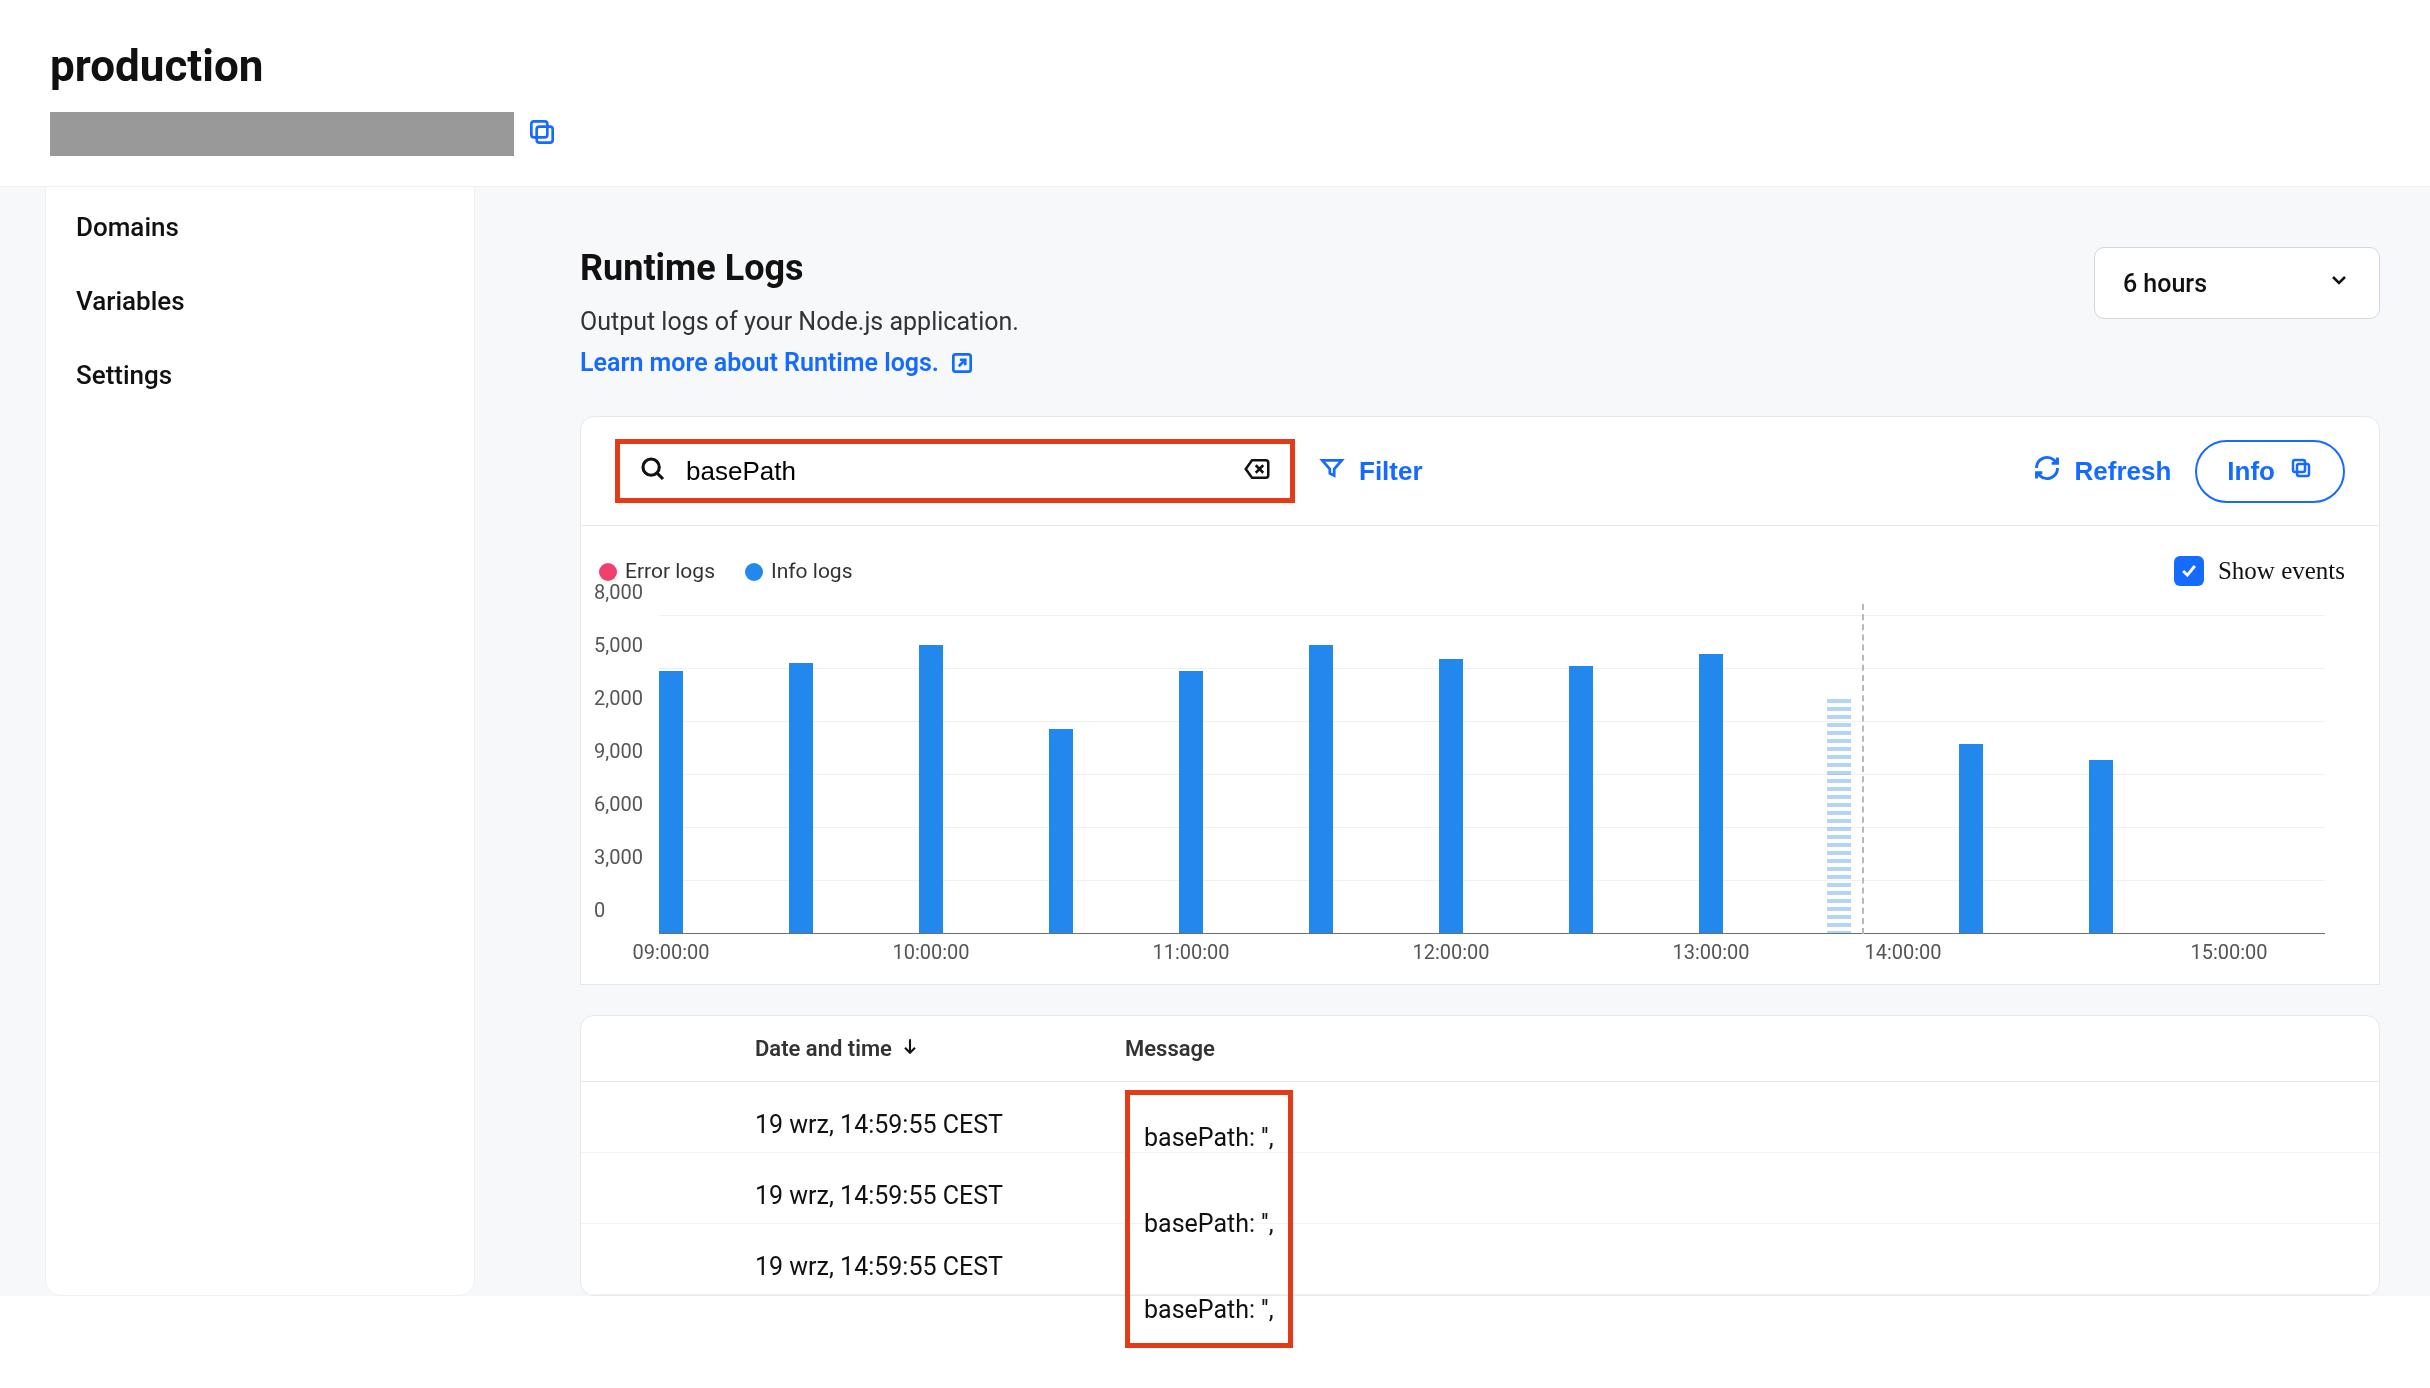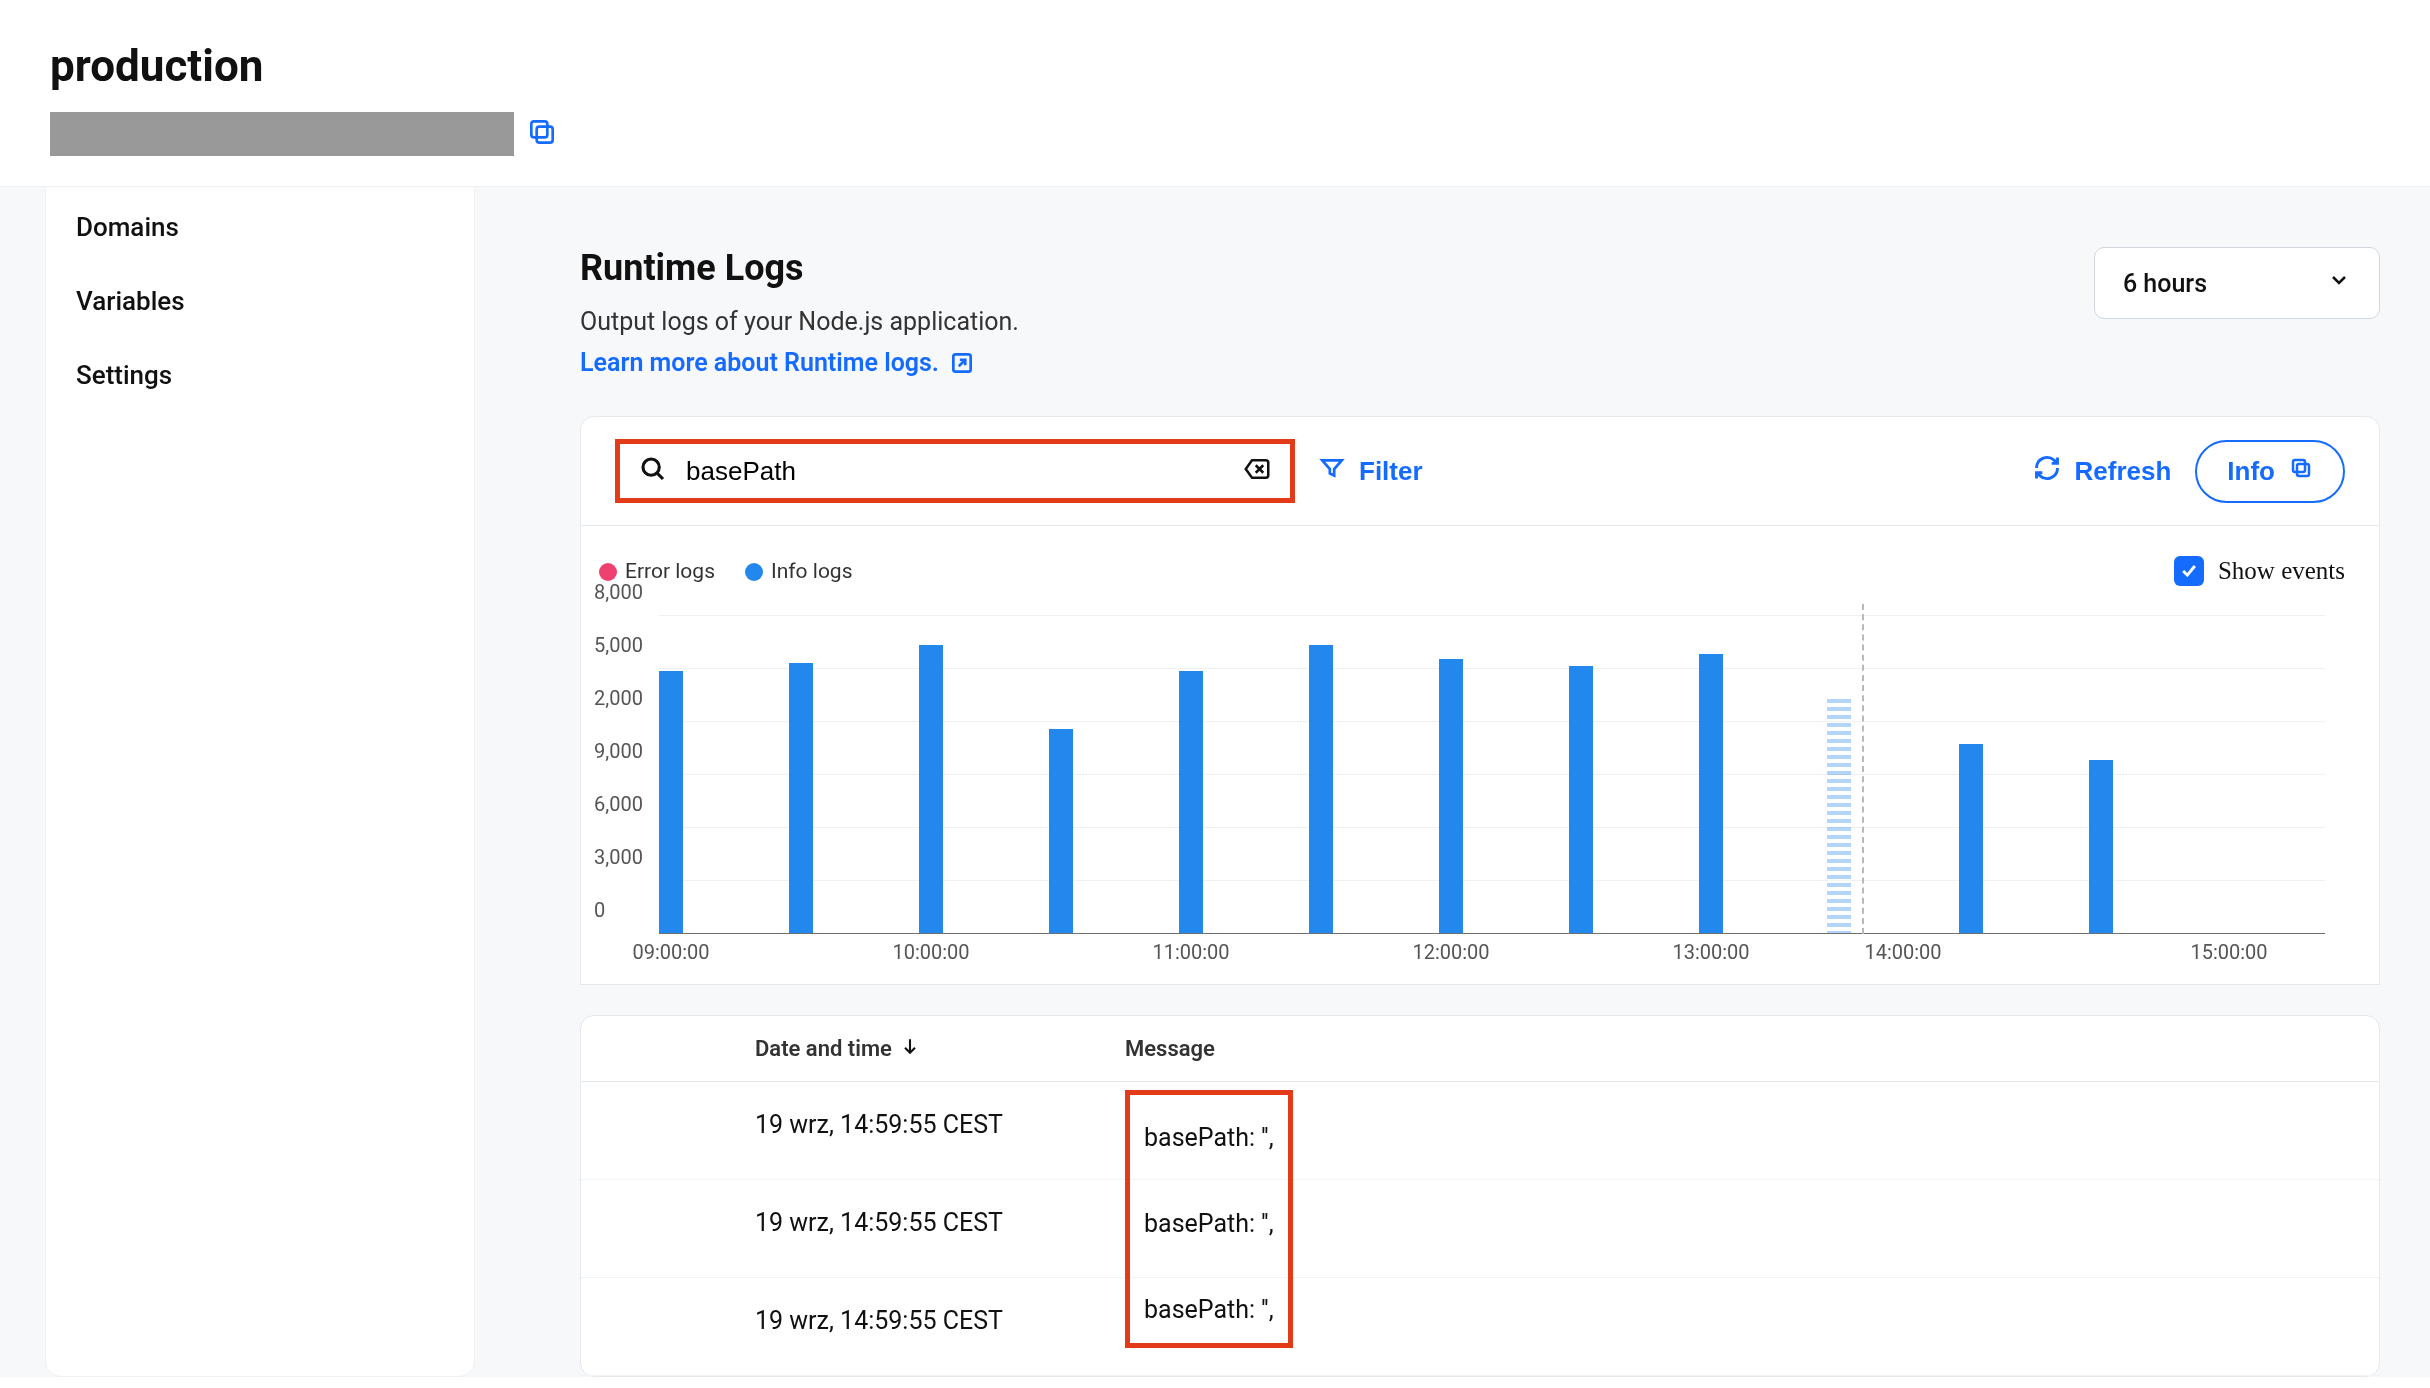--- a/index.html
+++ b/index.html
@@ -52,21 +52,21 @@
   .bar { position: absolute; bottom: 31px; width: 24px; background: #2388ee; }
   .bar.sep { background: repeating-linear-gradient(180deg, #2388ee, #2388ee 4px, #fff 4px, #fff 8px); opacity: 0.35; }
   .event-line { position: absolute; top: 0; bottom: 30px; width: 0; border-left: 2px dashed #b7b9bd; }
   .x-tick { position: absolute; bottom: 0; font-size: 20px; color: #555; transform: translateX(-50%); }
 
   .table-card { margin-top: 30px; background: #fff; border: 1px solid #e5e9ed; border-radius: 14px; }
   .table-head { display: flex; padding: 20px 34px; font-size: 22px; font-weight: 600; color: #333; border-bottom: 1px solid #e5e9ed; }
   .col1 { width: 140px; }
   .col2 { width: 370px; display: flex; align-items: center; gap: 8px; }
   .col3 { flex: 1; position: relative; }
-  .table-row { display: flex; padding: 28px 34px 40px 34px; border-bottom: 1px solid #f1f3f6; font-size: 25px; align-items: center; }
+  .table-row { display: flex; padding: 28px 34px 13px 34px; border-bottom: 1px solid #f1f3f6; font-size: 25px; align-items: center; }
   .msg-box { border: 5px solid #e33b17; padding: 0 14px; display: inline-block; position: absolute; left: 0; top: -35px; height: 258px; }
   .msg-text { height: 86px; display: flex; align-items: center; }
   .table-body { position: relative; }
 </style>
 </head>
 <body>
 
 <div class="topbar">
   <h1>production</h1>
   <div class="redact-row">

